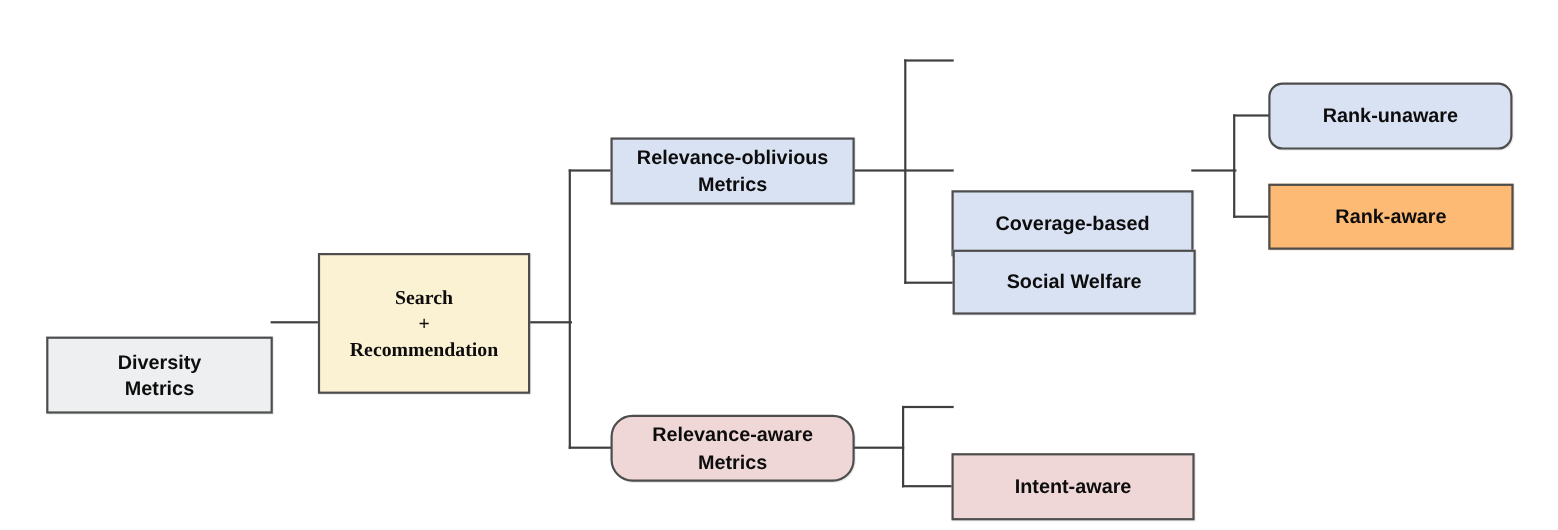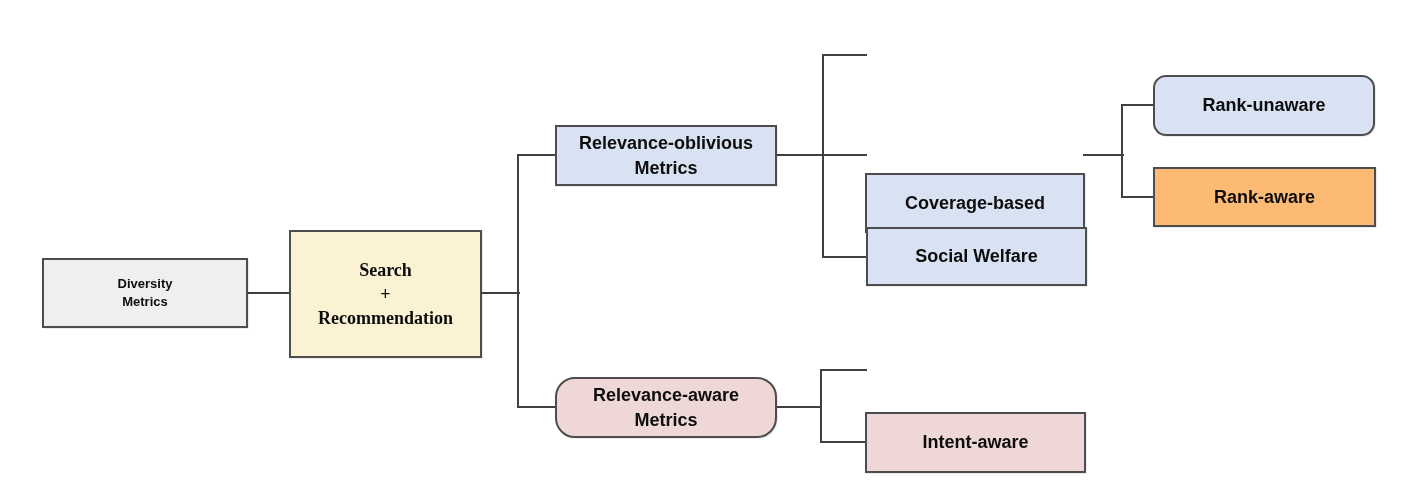--- a/index.html
+++ b/index.html
@@ -26,21 +26,21 @@
     justify-content:center;
     text-align:center;
     font-weight:bold;
     font-size:18px;
     line-height:1.35;
     color:var(--text);
     white-space:pre-line;
     box-shadow:1px 1px 0 rgba(0,0,0,0.08);
     z-index:2;
   }
-  .node.root{font-size:13px;}
+  .node.root{font-size:18px;margin-top:48px;}
   .h,.v{position:absolute;background:var(--connector);z-index:1;}
   .h{height:2px;}
   .v{width:2px;}
 </style>
 </head>
 <body>
 
 <div id="stage">
 
   <div class="h" style="left:246px;top:292px;width:46px;"></div>

